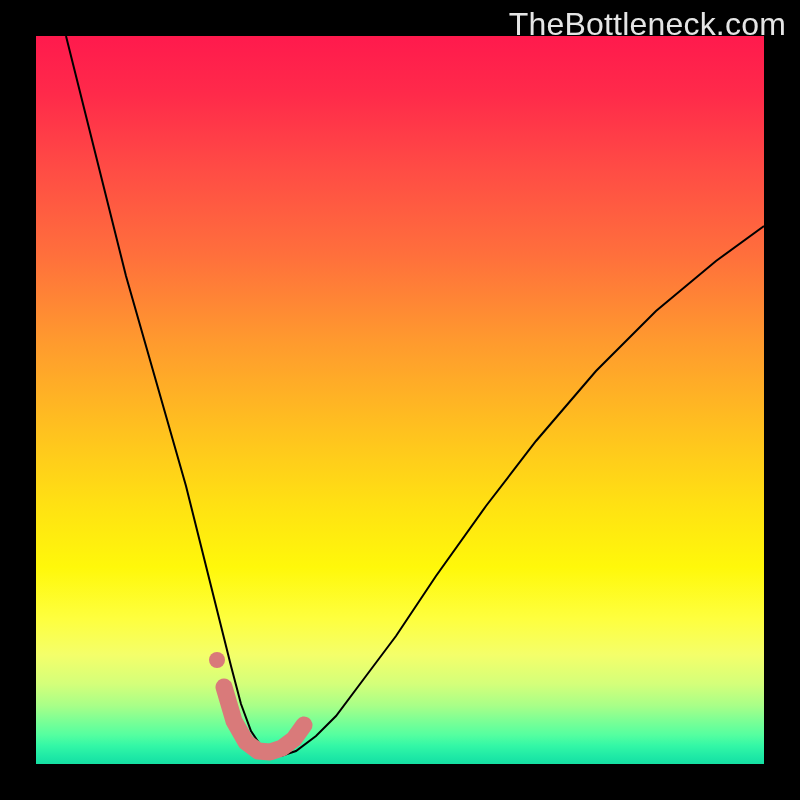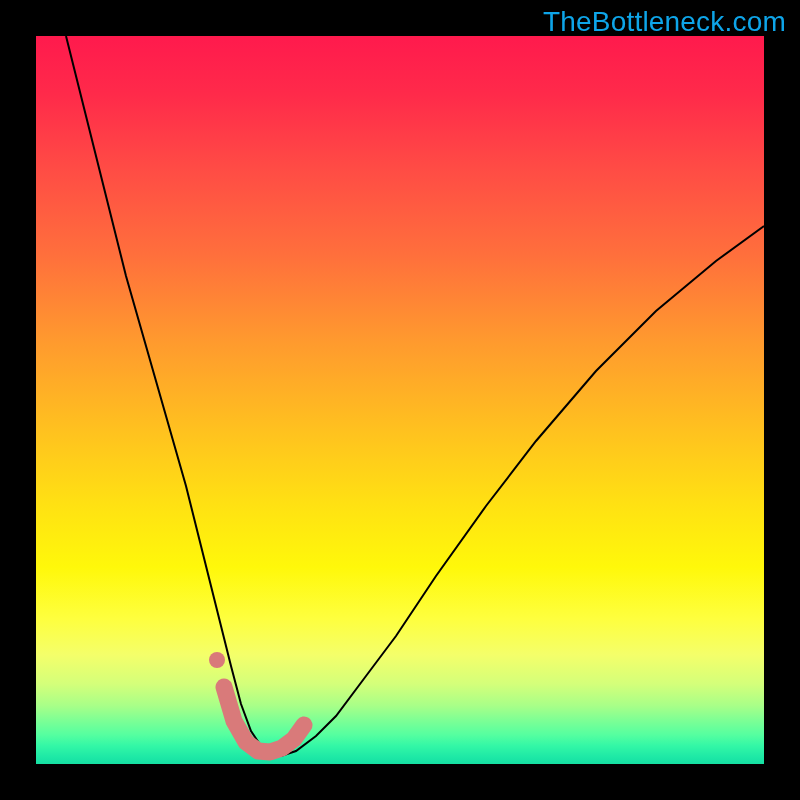--- a/index.html
+++ b/index.html
@@ -58,22 +58,22 @@
     position: absolute;
     top: 0;
     left: 0;
     width: 728px;
     height: 728px;
   }
   .watermark {
     position: absolute;
     top: 6px;
     right: 14px;
-    color: #0ea5e9;
-    font-size: 28px;
+    color: #e5e5e5;
+    font-size: 32px;
     font-weight: 400;
     letter-spacing: 0.2px;
     user-select: none;
   }
 </style>
 </head>
 <body>
 
 <div class="frame">
 

